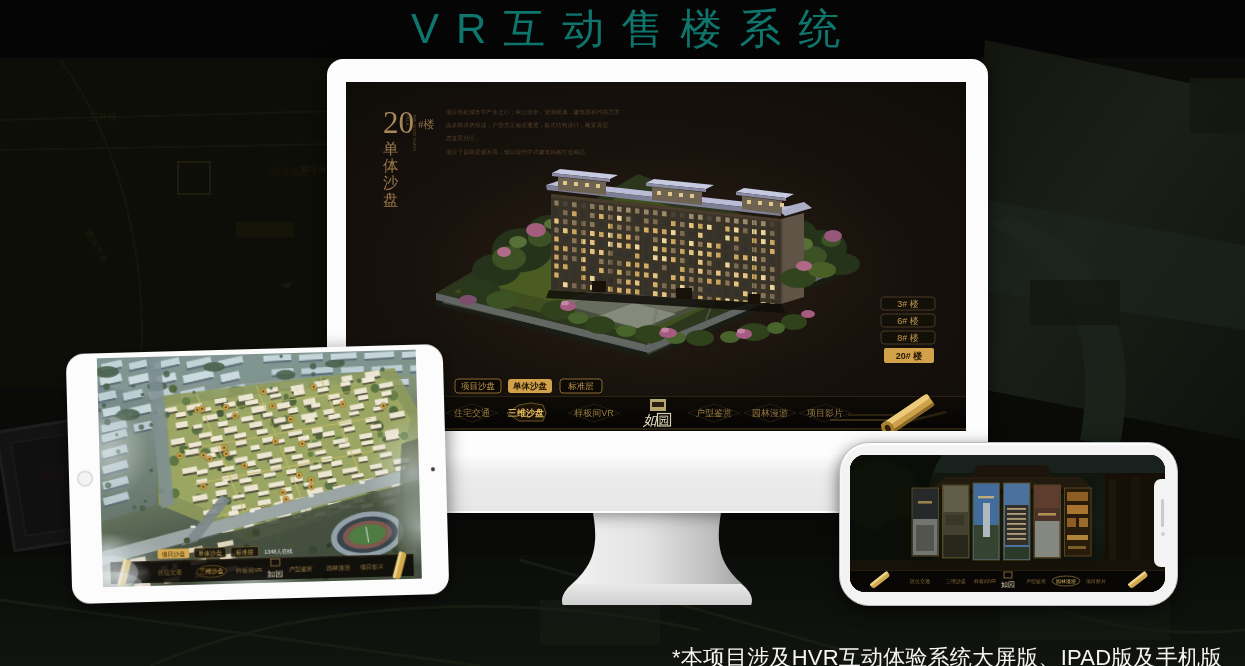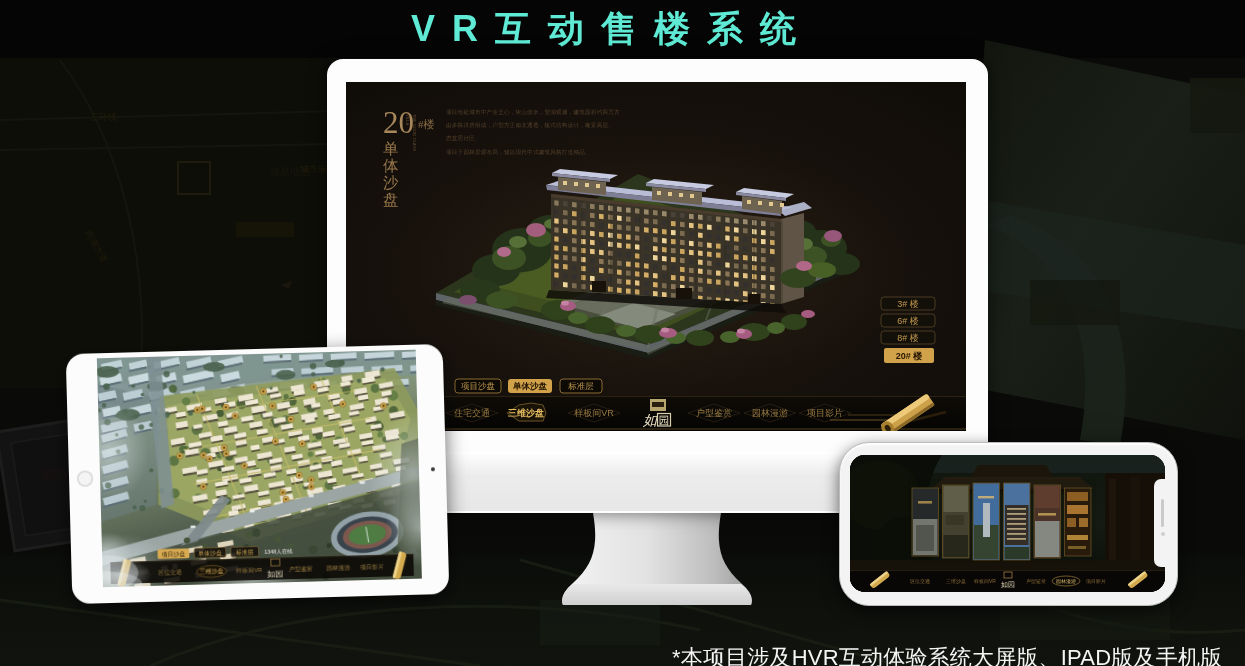--- a/index.html
+++ b/index.html
@@ -71,21 +71,21 @@
   <g transform="rotate(-9 110 480)">
     <rect x="5" y="415" width="205" height="120" fill="#131313" stroke="#1d1d1d" stroke-width="3"></rect>
     <rect x="18" y="428" width="179" height="94" fill="#101010" stroke="#191919" stroke-width="2"></rect>
     <text x="107" y="470" fill="#1c1210" font-size="13" text-anchor="middle">房地产业协会会员单位</text>
     <text x="107" y="498" fill="#221512" font-size="20" text-anchor="middle">福星惠誉</text>
   </g>
 </svg>
 </div>
 
 <div class="abs" style="left:411px;top:7px;white-space:nowrap;">
-  <span style="font-size:36px;font-weight:bold;color:#5eead4;letter-spacing:17px;line-height:44px;">VR互动售楼系统</span>
+  <span style="font-size:42px;font-weight:normal;color:#0f766e;letter-spacing:17px;line-height:44px;">VR互动售楼系统</span>
 </div>
 
 <div class="abs" id="monitor" style="left:327px;top:59px;width:661px;height:543px;">
 
   <svg class="abs" style="left:220px;top:450px;" width="220" height="160" viewBox="0 0 220 160">
     <defs>
       <linearGradient id="neck" x1="0" y1="0" x2="1" y2="0">
         <stop offset="0" stop-color="#f3f3f3"></stop>
           <stop offset="0.45" stop-color="#e2e2e2"></stop>
         <stop offset="0.8" stop-color="#bdbdbd"></stop>

